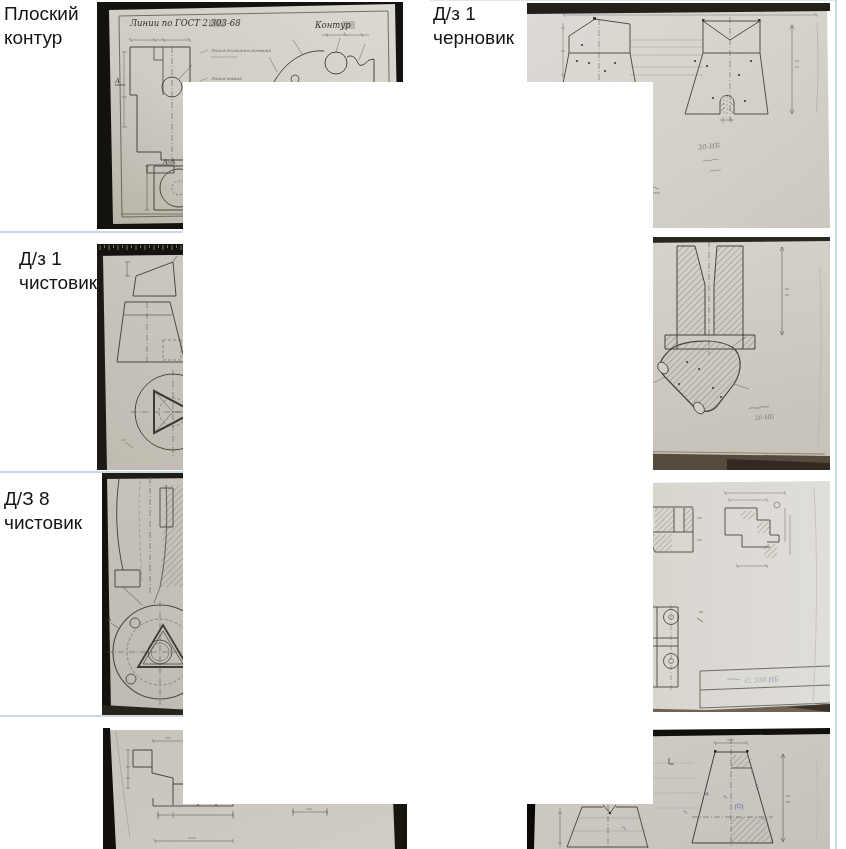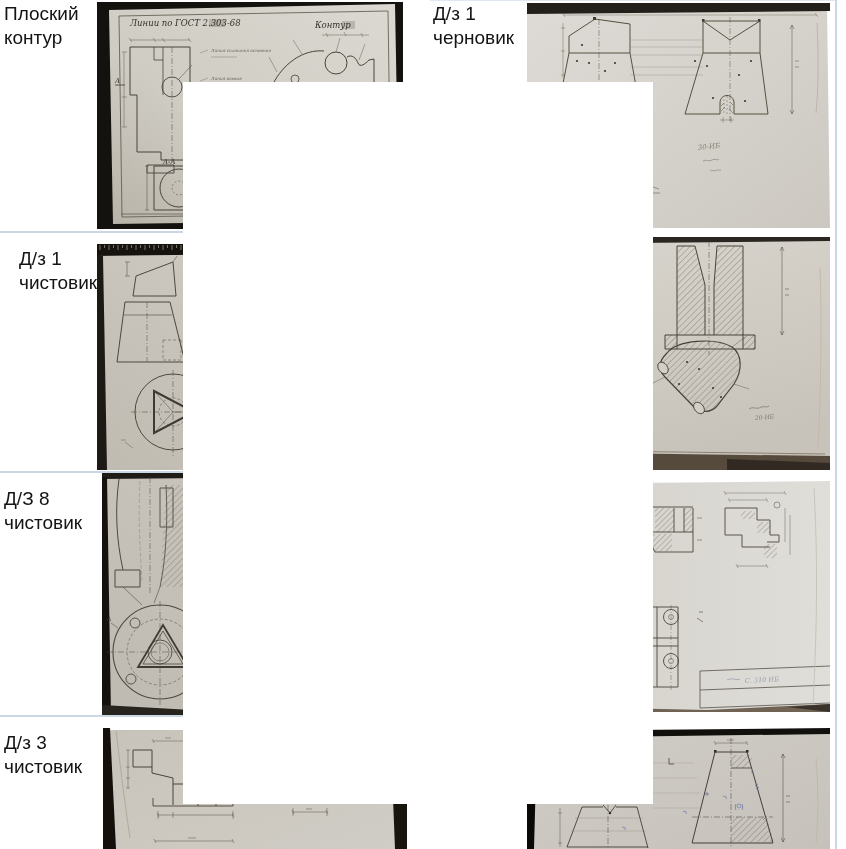--- a/index.html
+++ b/index.html
@@ -15,21 +15,20 @@
 </style>
 </head>
 <body>
 
 <div id="page">
 
   <div class="cell-label" style="left:4px;top:2px;">Плоский контур</div>
   <div class="cell-label" style="left:433px;top:2px;">Д/з 1 черновик</div>
   <div class="cell-label" style="left:4px;top:247px;margin-left:15px;">Д/з 1 чистовик</div>
   <div class="cell-label" style="left:4px;top:487px;">Д/З 8 чистовик</div>
-  <div class="cell-label" style="left:4px;top:731px;">Д/з 3 чистовик</div>
 
   <div class="sep" style="top:231px;width:430px;"></div>
   <div class="sep" style="top:471px;width:430px;"></div>
   <div class="sep" style="top:715px;width:430px;"></div>
   <div class="vline" style="left:835px;"></div>
   <div class="topline" style="left:430px;top:0;width:405px;"></div>
 
   <svg class="photo" style="left:97px;top:2px;" width="306" height="227" viewBox="0 0 306 227">
     <defs>
       <linearGradient id="gA" x1="1" y1="0" x2="0" y2="1">

